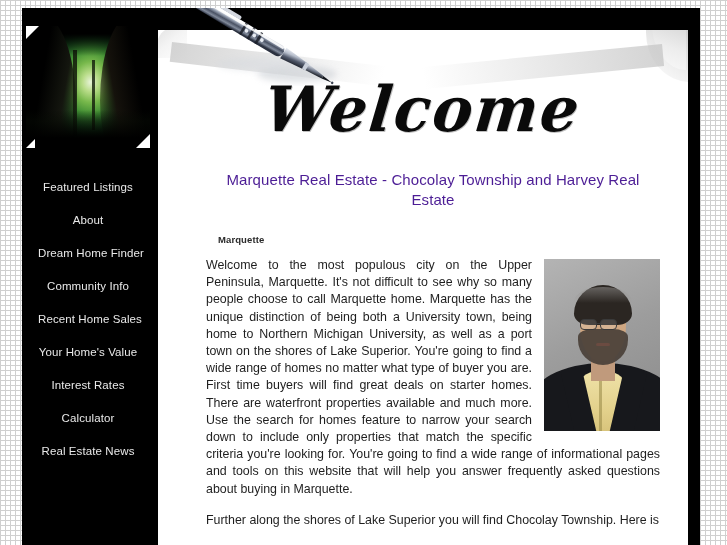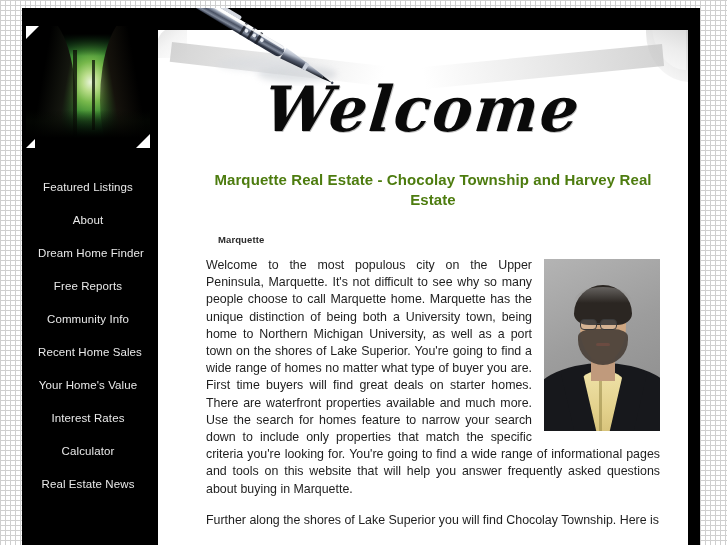--- a/index.html
+++ b/index.html
@@ -216,22 +216,22 @@
     position: absolute;
     left: 0;
     top: 140px;
     width: 530px;
     padding: 0 28px 0 48px;
     z-index: 5;
   }
 
   h1.page-title {
     font-size: 15px;
-    font-weight: 700;
-    color: #4d7c0f;
+    font-weight: 400;
+    color: #4c1d95;
     text-align: center;
     line-height: 20px;
     margin: 0 0 24px 0;
     letter-spacing: .1px;
   }
 
   h2.sub-head {
     font-size: 9.5px;
     font-weight: 700;
     color: #2a2a2a;
@@ -415,21 +415,20 @@
         <div class="rockB"></div>
         <div class="corner c-tl"></div>
         <div class="corner c-br"></div>
         <div class="corner c-bl"></div>
       </div>
 
       <nav id="nav">
         <a class="nav-item" href="#">Featured Listings</a>
         <a class="nav-item" href="#">About</a>
         <a class="nav-item" href="#">Dream Home Finder</a>
-        <a class="nav-item" href="#">Free Reports</a>
         <a class="nav-item" href="#">Community Info</a>
         <a class="nav-item" href="#">Recent Home Sales</a>
         <a class="nav-item" href="#">Your Home's Value</a>
         <a class="nav-item" href="#">Interest Rates</a>
         <a class="nav-item" href="#">Calculator</a>
         <a class="nav-item" href="#">Real Estate News</a>
 
       </nav>
     </div>
 

